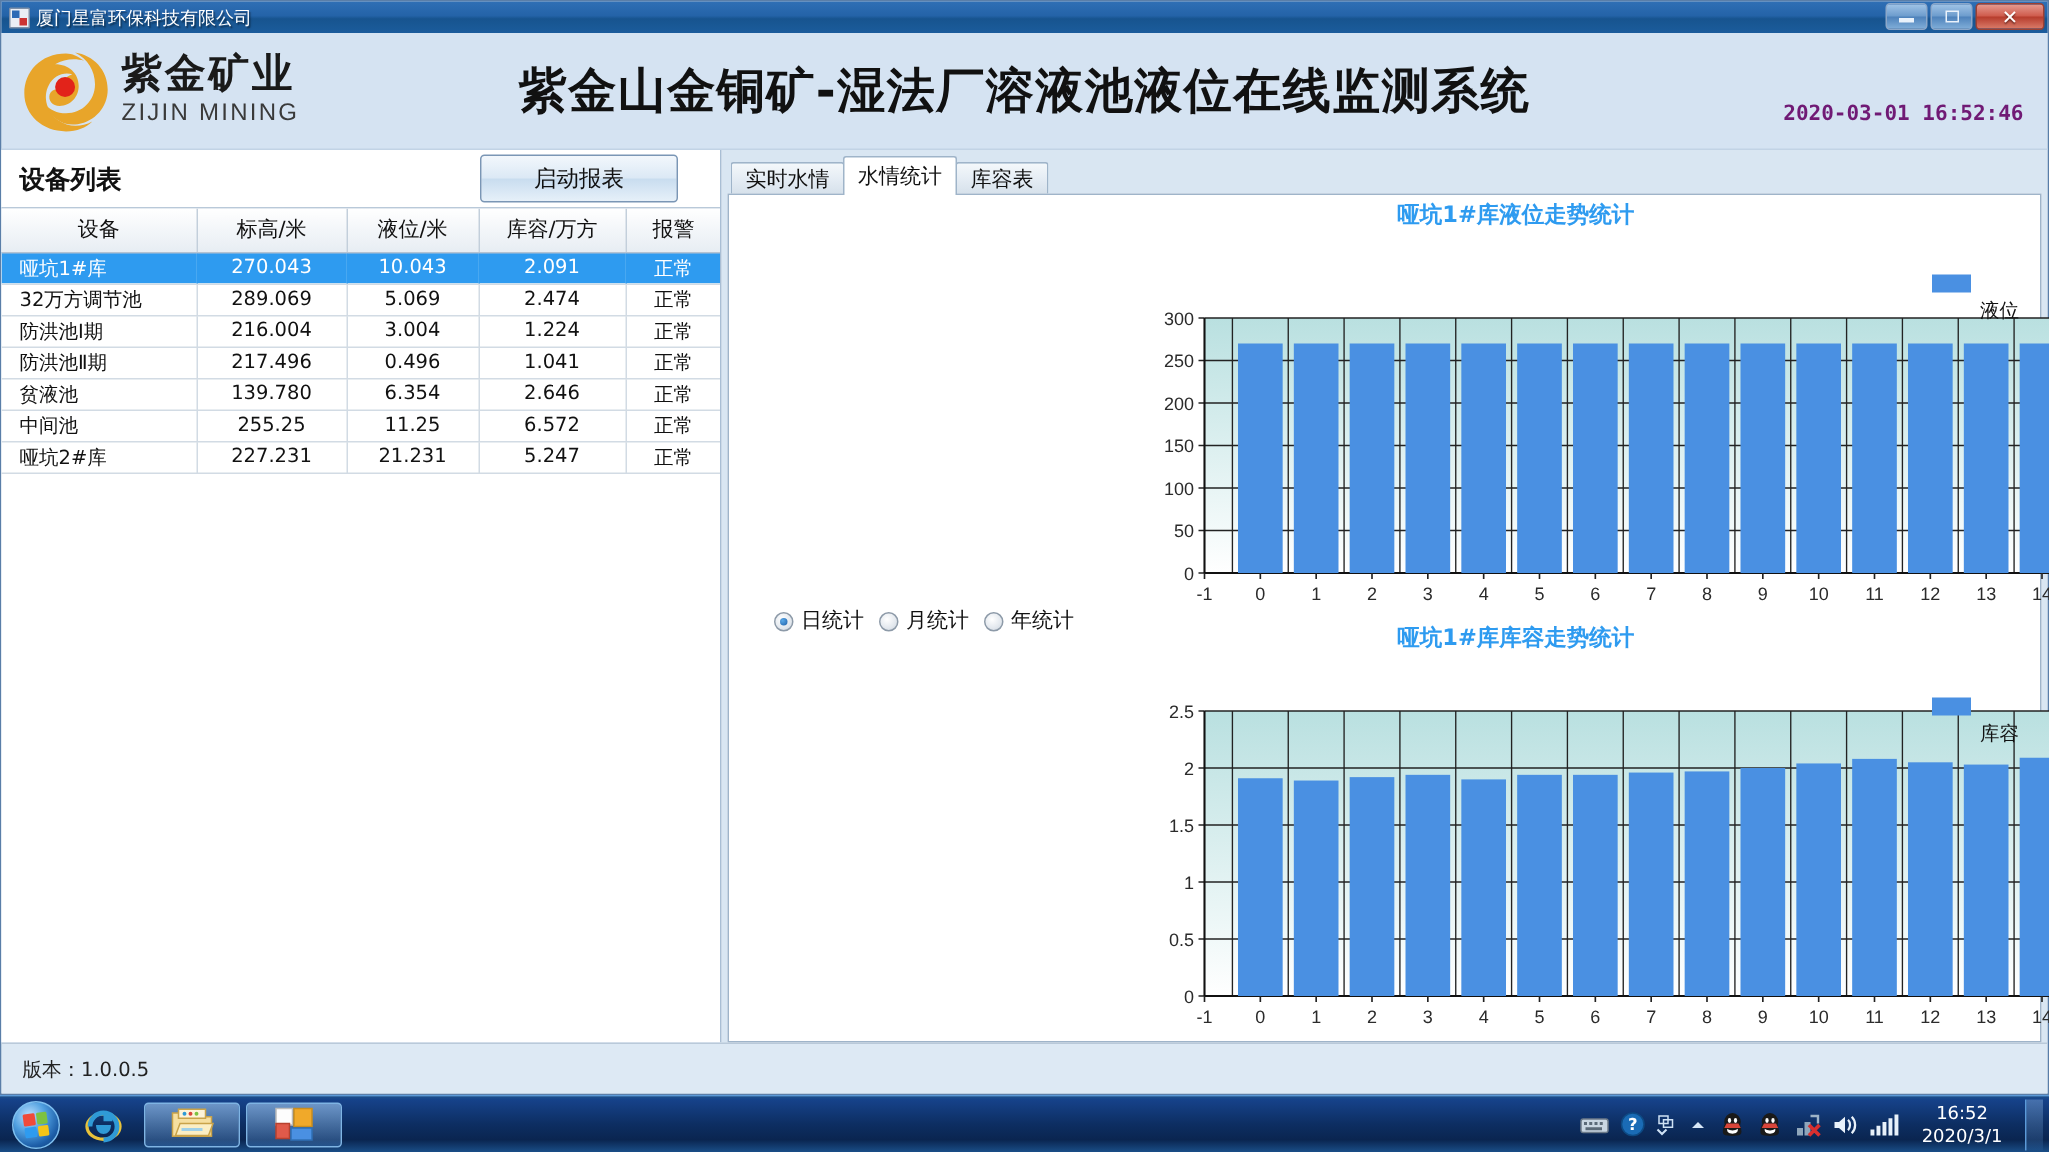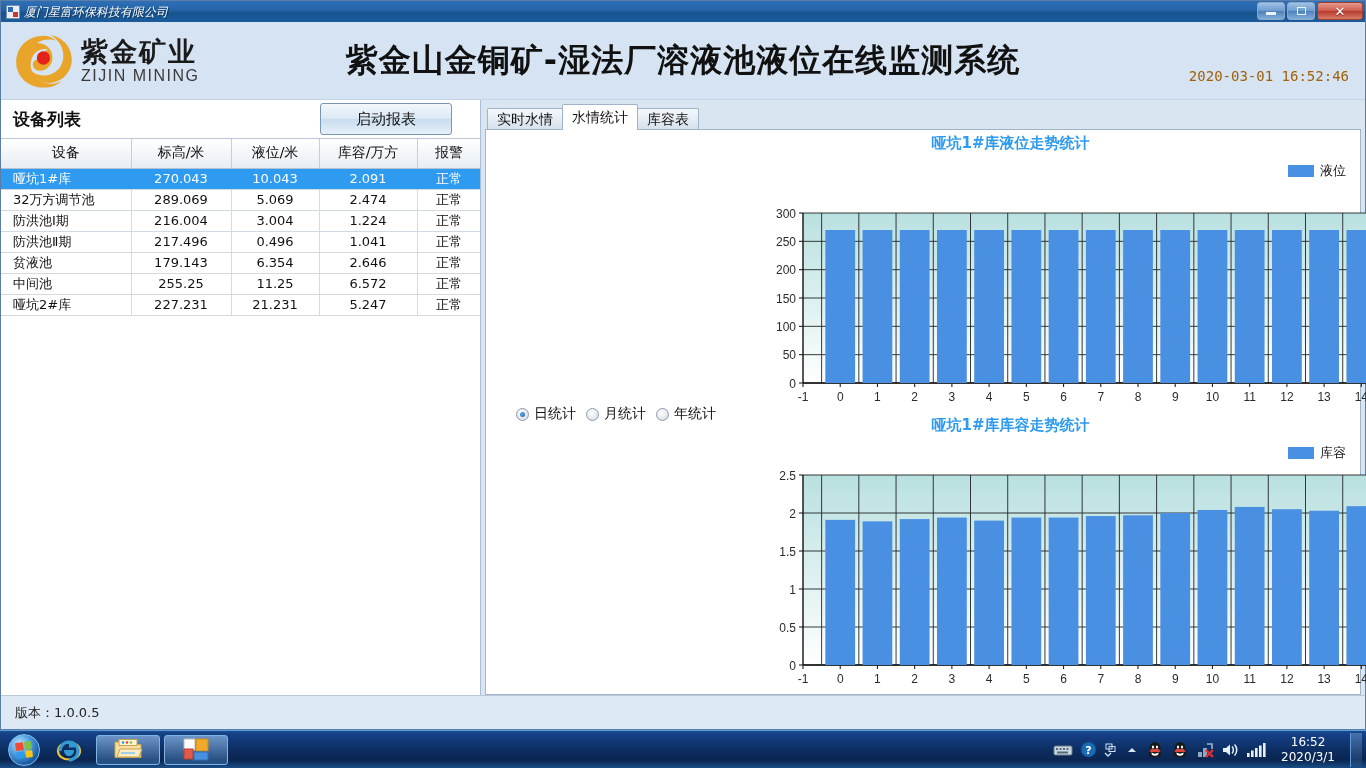--- a/index.html
+++ b/index.html
@@ -39,21 +39,20 @@
   }
   .tb-icon::after {
     content: ""; position: absolute; right: 1px; bottom: 1px;
     width: 5px; height: 5px; background: #c33;
   }
   .tb-title {
     color: #fff; font-size: 12px; line-height: 12px;
     text-shadow: 1px 1px 1px rgba(0,0,0,.45);
     white-space: nowrap;
     font-family: "DejaVu Sans", sans-serif;
-    font-style: italic;
   }
   .tb-buttons { position: absolute; right: 2px; top: 1px; display: flex; gap: 2px; }
   .tb-btn {
     width: 28px; height: 18px; border-radius: 3px;
     border: 1px solid #8ba7c9;
     background: linear-gradient(to bottom, #9fc3e6 0%, #6d9ccd 48%, #4e82bb 52%, #7fadd8 100%);
     display: flex; align-items: center; justify-content: center;
     color: #e8f0fa; font-size: 11px; line-height: 1;
   }
   .tb-btn.close {
@@ -69,39 +68,39 @@
   .banner {
     height: 78px; background: #d5e3f2;
     display: flex; align-items: center;
     border-bottom: 1px solid #c2d3e5;
     position: relative;
   }
   .logo { display: flex; align-items: center; padding-left: 12px; }
   .logo-mark { width: 62px; height: 58px; flex: 0 0 auto; }
   .logo-text { margin-left: 6px; display: flex; flex-direction: column; }
   .logo-cn {
-    font-family: Liberation Serif, serif;
+    font-family: Liberation Mono, monospace;
     font-size: 27px; font-weight: bold; color: #1a1a1a; letter-spacing: 2px;
     line-height: 30px;
   }
   .logo-en {
     font-size: 16px; color: #3a3a3a; letter-spacing: 1.5px;
     line-height: 18px; font-weight: 500;
   }
   .banner-title {
     position: absolute; left: 0; right: 0; text-align: center;
     font-family: "DejaVu Sans", sans-serif;
     font-size: 32px; font-weight: bold; color: #111;
     letter-spacing: 1px;
     pointer-events: none;
   }
   .banner-clock {
     position: absolute; right: 16px; top: 46px;
     font-family: "DejaVu Sans Mono", monospace;
-    font-size: 14px; font-weight: normal; color: #a16207;
+    font-size: 14px; font-weight: bold; color: #701a75;
   }
 
   
   .body-split { flex: 1; display: flex; min-height: 0; background: #d9e6f2; }
 
   
   .left-panel {
     width: 480px; background: #ffffff;
     border-right: 1px solid #a9bed4;
     display: flex; flex-direction: column;
@@ -198,21 +197,21 @@
     text-align: center;
     font-family: "DejaVu Sans", sans-serif;
     font-size: 15px; font-weight: bold; color: #2e9bf0;
     padding-top: 4px; padding-right: 90px;
   }
   .chart-area { position: absolute; left: 0; right: 0; bottom: 0; }
   .legend {
     position: absolute; right: 14px; display: flex; align-items: center; gap: 6px;
   }
   .legend-swatch { width: 26px; height: 12px; background: #4a90e2; }
-  .legend-label { font-family: Liberation Sans, sans-serif; font-size: 13px; color: #111; }
+  .legend-label { font-family: Liberation Sans, sans-serif; font-size: 13px; color: #111; margin-top: 36px; }
 
   
   .statusbar {
     height: 34px; background: #dde9f4;
     border-top: 1px solid #b9c9d9;
     display: flex; align-items: center; padding-left: 14px;
   }
   .status-text { font-family: "DejaVu Sans", sans-serif; font-size: 13px; color: #222; }
 
   
@@ -335,21 +334,21 @@
               </tr>
               <tr>
                 <td class="name">防洪池Ⅱ期</td>
                 <td>217.496</td>
                 <td>0.496</td>
                 <td>1.041</td>
                 <td>正常</td>
               </tr>
               <tr>
                 <td class="name">贫液池</td>
-                <td>179.143</td>
+                <td>139.780</td>
                 <td>6.354</td>
                 <td>2.646</td>
                 <td>正常</td>
               </tr>
               <tr>
                 <td class="name">中间池</td>
                 <td>255.25</td>
                 <td>11.25</td>
                 <td>6.572</td>
                 <td>正常</td>

